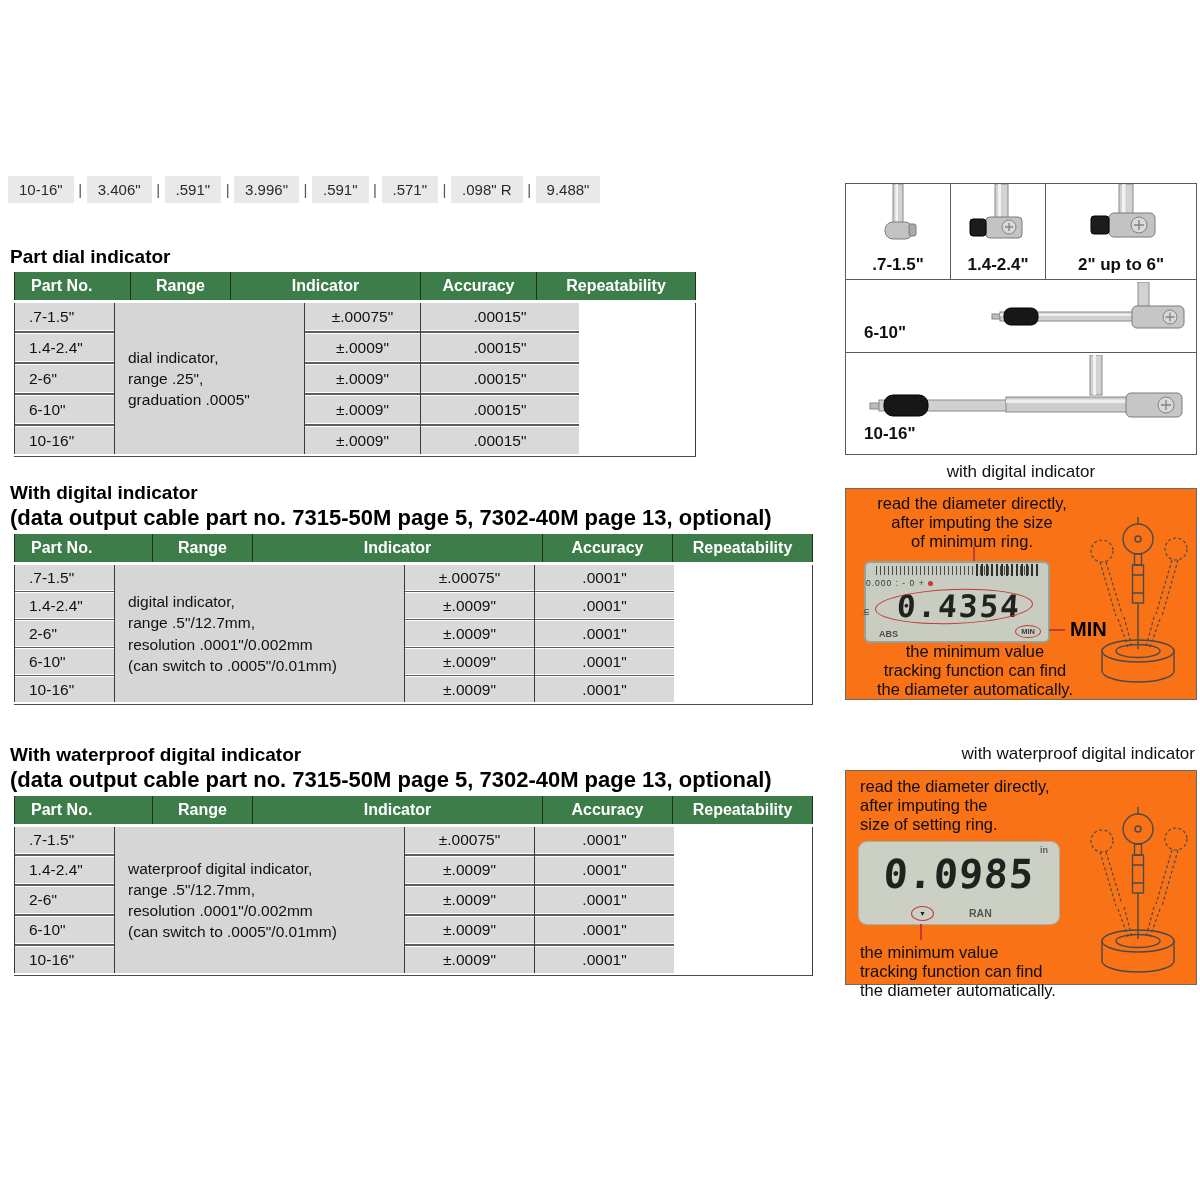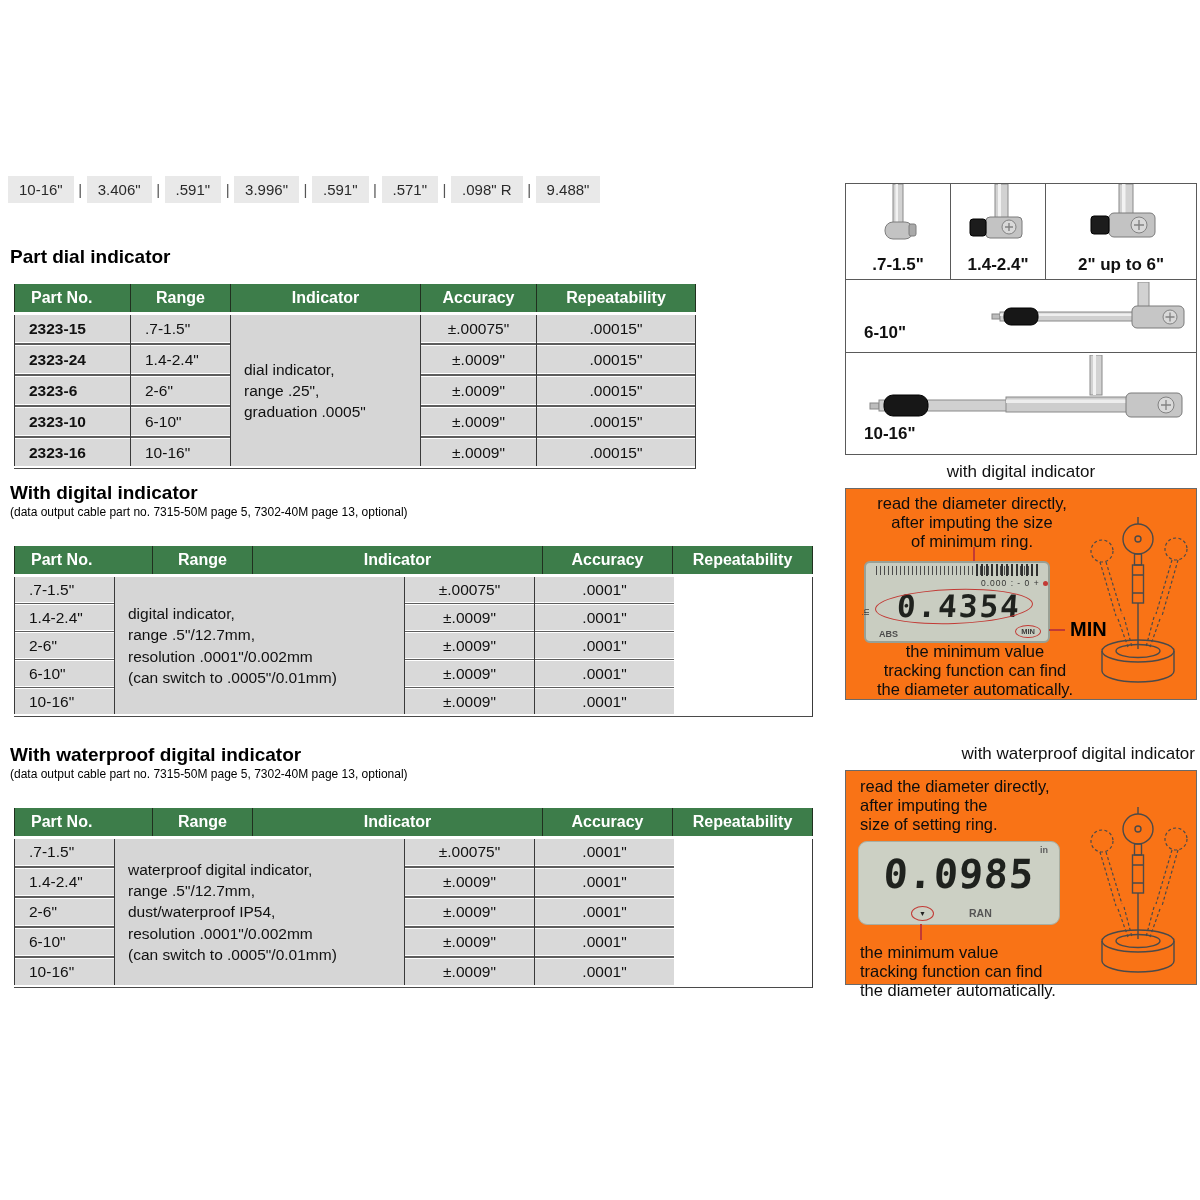--- a/index.html
+++ b/index.html
@@ -8,24 +8,24 @@
 
   
   .spec-strip{position:absolute;left:8px;top:176px;height:27px;display:flex;align-items:stretch;}
   .spec-cell{background:#e9e9e9;display:flex;align-items:center;padding:0 11px;
              font-size:15px;color:#2a2a2a;white-space:nowrap;}
   .spec-sep{background:#ffffff;display:flex;align-items:center;justify-content:center;
             width:13px;font-size:15px;color:#555;}
 
   
   .sec-title{position:absolute;left:10px;font-size:19px;font-weight:700;color:#000;white-space:nowrap;}
-  .sec-sub{position:absolute;left:10px;font-size:12px;font-weight:400;color:#000;white-space:nowrap;}
+  .sec-sub{position:absolute;left:10px;font-size:22px;font-weight:700;color:#000;white-space:nowrap;}
 
   
-  .spec-table{position:absolute;margin-top:12px;}
+  .spec-table{position:absolute;}
   .thead{display:flex;background:#3d7d4a;border-right:1.5px solid #20301f;margin-bottom:3px;}
   .th{height:28px;display:flex;align-items:center;justify-content:center;
       color:#fff;font-size:16px;font-weight:700;border-left:1.5px solid #20301f;box-sizing:border-box;}
   .th.first{justify-content:flex-start;padding-left:16px;}
   .tbody{display:flex;align-items:stretch;border-right:1.5px solid #3a3a3a;border-bottom:1.5px solid #4a4a4a;
          background:#fff;padding-bottom:2px;}
   .tcol{display:flex;flex-direction:column;border-left:1.5px solid #3a3a3a;box-sizing:border-box;}
   .cell{display:flex;align-items:center;justify-content:center;background:#d9d9d9;
         font-size:15.5px;color:#111;box-sizing:border-box;}
   .cell.part{font-weight:700;justify-content:flex-start;padding-left:14px;}
@@ -57,21 +57,21 @@
   .info-box{position:absolute;left:845px;width:352px;border:1.3px solid #6a6a6a;
             box-sizing:border-box;background:#f97316;}
   .note{position:absolute;font-size:16.5px;line-height:19px;color:#0d0d0d;}
 
   .lcd1{position:absolute;left:18px;top:72px;width:182px;height:78px;background:#c9cdc1;
         border:2px solid #99a095;border-radius:6px;}
   .tickband{position:absolute;top:3px;left:10px;right:12px;height:9px;
             background:repeating-linear-gradient(to right,#4a4a4a 0 1px,transparent 1px 4px);}
   .tickheavy{position:absolute;top:1px;right:10px;width:34%;height:12px;
              background:repeating-linear-gradient(to right,#2e2e2e 0 2.5px,transparent 2.5px 5px);}
-  .minitext{position:absolute;top:15px;left:0;right:0;text-align:right;font-size:8.5px;
+  .minitext{position:absolute;top:15px;left:0;right:0;text-align:left;font-size:8.5px;
             letter-spacing:1px;color:#333;}
   .mini-reddot{display:inline-block;width:5px;height:5px;border-radius:50%;background:#c23a35;vertical-align:middle;}
   .digits{position:absolute;text-align:center;font-family:"DejaVu Sans Mono",monospace;
           font-weight:700;color:#1f221e;transform:skewX(-4deg);}
   .digits1{top:25px;left:12px;right:8px;font-size:31px;letter-spacing:2px;}
   .red-ellipse1{position:absolute;left:9px;top:26px;width:156px;height:33px;border:1.7px solid #c23a35;
                 border-radius:50%;transform:rotate(-2deg);}
   .lcd-in1{position:absolute;left:-3px;bottom:24px;font-size:8.5px;color:#3d3d3d;transform:rotate(-90deg);}
   .lcd-abs{position:absolute;left:13px;bottom:2px;font-size:9px;font-weight:700;color:#4c4c4c;}
   .lcd-min{position:absolute;right:7px;bottom:3px;font-size:7.5px;font-weight:700;color:#3d3d3d;
@@ -117,41 +117,20 @@
 
 <div class="spec-table t1" style="left:14px;top:272px;">
   <div class="thead">
     <div class="th first w0">Part No.</div>
     <div class="th w1">Range</div>
     <div class="th w2">Indicator</div>
     <div class="th w3">Accuracy</div>
     <div class="th w4">Repeatability</div>
   </div>
   <div class="tbody">
-    <div class="tcol w0">
-      <div class="cell part">
-          <span>2323-15</span>
-        </div>
-        <div class="rd"></div>
-      <div class="cell part">
-          <span>2323-24</span>
-        </div>
-        <div class="rd"></div>
-      <div class="cell part">
-          <span>2323-6</span>
-        </div>
-        <div class="rd"></div>
-      <div class="cell part">
-          <span>2323-10</span>
-        </div>
-        <div class="rd"></div>
-      <div class="cell part">
-          <span>2323-16</span>
-        </div>
-    </div>
     <div class="tcol w1">
       <div class="cell range">
           <span>.7-1.5"</span>
         </div>
         <div class="rd"></div>
       <div class="cell range">
           <span>1.4-2.4"</span>
         </div>
         <div class="rd"></div>
       <div class="cell range">
@@ -334,21 +313,20 @@
         </div>
         <div class="rd"></div>
       <div class="cell range">
           <span>10-16"</span>
         </div>
     </div>
     <div class="tcol ind w2">
       <div class="ind-text">
         <div>waterproof digital indicator,</div>
         <div>range .5"/12.7mm,</div>
-        <div>dust/waterproof IP54,</div>
         <div>resolution .0001"/0.002mm</div>
         <div>(can switch to .0005"/0.01mm)</div>
       </div>
     </div>
     <div class="tcol w3">
       <div class="cell">
           <span>±.00075"</span>
         </div>
         <div class="rd"></div>
       <div class="cell">

